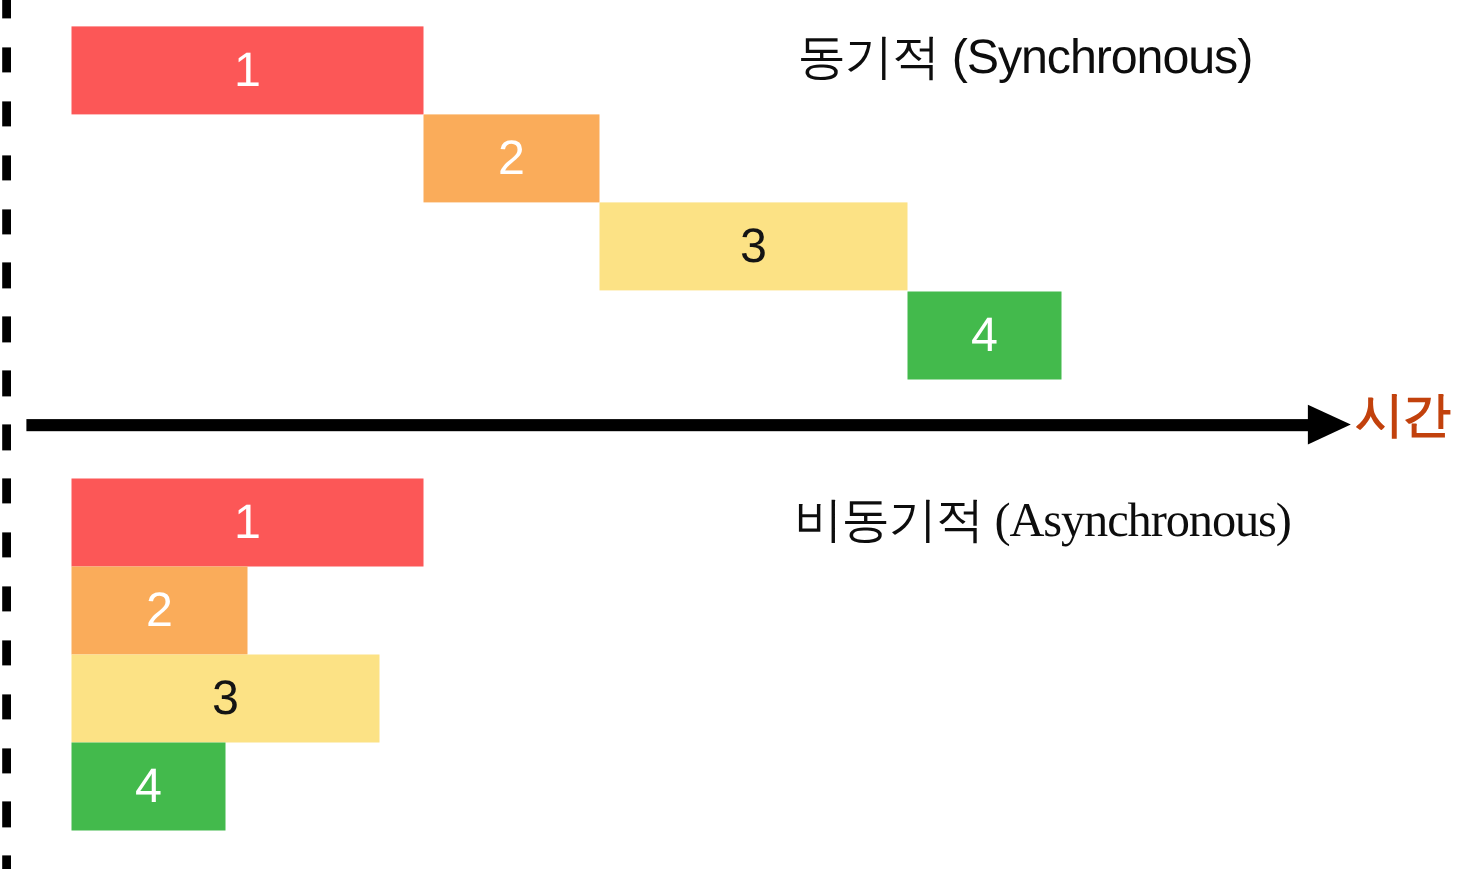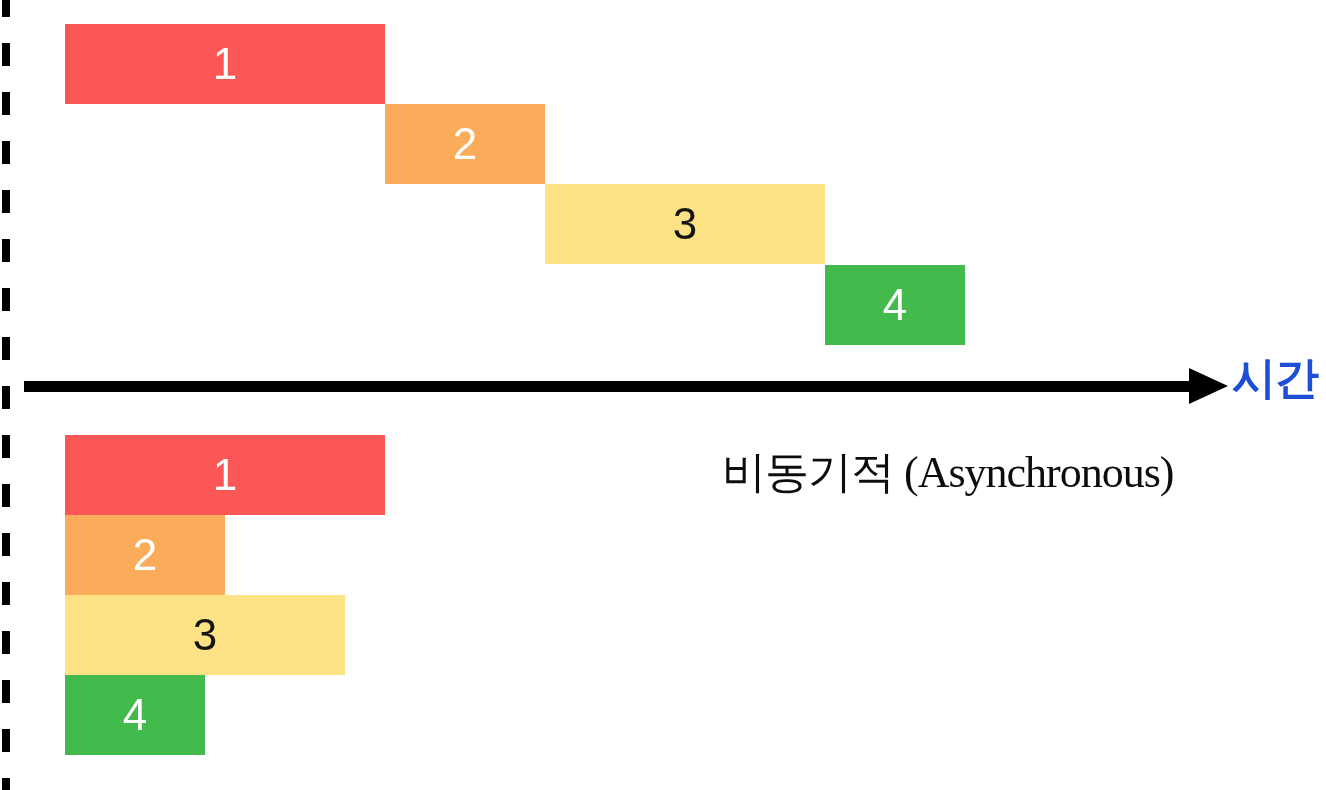--- a/index.html
+++ b/index.html
@@ -26,30 +26,31 @@
   .title-sync{left:725px;top:22px;}
   .title-async{left:722px;top:443px;font-family:Liberation Serif, serif;}
   .axis-line{position:absolute;left:24px;top:381px;width:1168px;height:11px;background:#000;}
   .axis-head{
     position:absolute;left:1189px;top:368px;width:0;height:0;
     border-top:18px solid transparent;border-bottom:18px solid transparent;
     border-left:39px solid #000;
   }
   .axis-label{
     position:absolute;left:1232px;top:352px;font-size:44px;font-weight:700;
-    color:#1d4ed8;line-height:52px;white-space:nowrap;letter-spacing:-1px;
+    color:#c2410c;line-height:52px;white-space:nowrap;letter-spacing:-1px;
   }
 </style>
 </head>
 <body>
 
 <div class="canvas">
 
   <div class="dashed-line"></div>
 
+  <div class="section-title title-sync">동기적 (Synchronous)</div>
 
   <div class="bars">
       <div class="bar" style="left: 65px; top: 24px; width: 320px; height: 80px; background: rgb(252, 87, 87); color: rgb(255, 255, 255);">1</div>
       <div class="bar" style="left: 385px; top: 104px; width: 160px; height: 80px; background: rgb(250, 172, 90); color: rgb(255, 255, 255);">2</div>
       <div class="bar" style="left: 545px; top: 184px; width: 280px; height: 80px; background: rgb(252, 226, 133); color: rgb(20, 20, 20);">3</div>
       <div class="bar" style="left: 825px; top: 265px; width: 140px; height: 80px; background: rgb(67, 186, 76); color: rgb(255, 255, 255);">4</div>
     </div>
 
   <div class="axis-line"></div>
   <div class="axis-head"></div>

